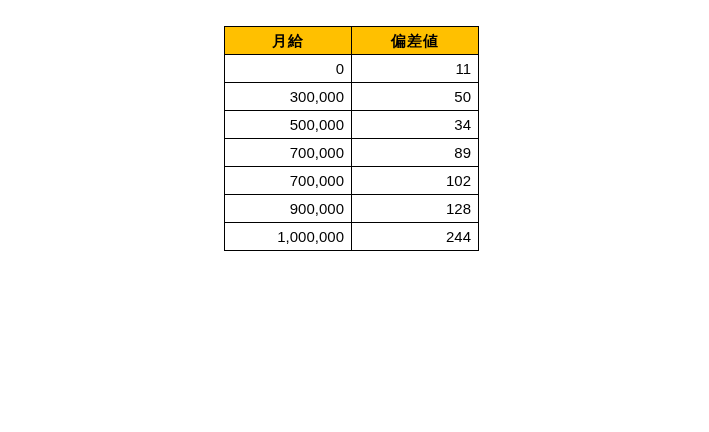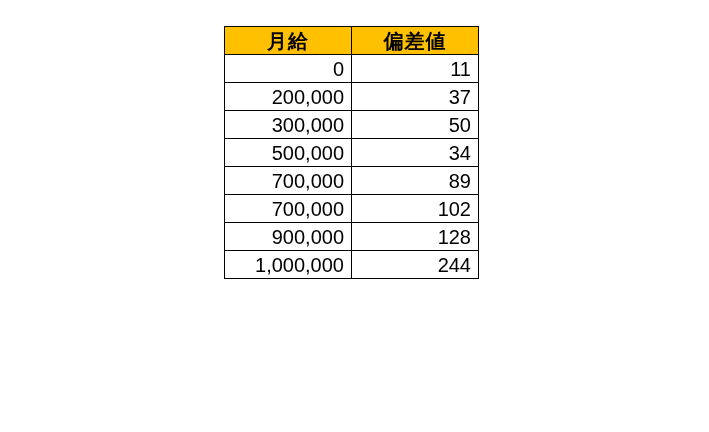--- a/index.html
+++ b/index.html
@@ -25,21 +25,21 @@
   }
   table.data-table {
     border-collapse: collapse;
     table-layout: fixed;
   }
   table.data-table th,
   table.data-table td {
     border: 1px solid #000000;
     height: 28px;
     box-sizing: border-box;
-    font-size: 20px;
+    font-size: 15px;
     line-height: 26px;
     padding: 0 7px;
   }
   table.data-table th {
     background: #ffc000;
     color: #000000;
     font-weight: bold;
     text-align: center;
     letter-spacing: 1px;
   }
@@ -67,24 +67,20 @@
           <th>月給</th>
           <th>偏差値</th>
         </tr>
       </thead>
       <tbody>
         <tr>
           <td>0</td>
           <td>11</td>
         </tr>
         <tr>
-          <td>200,000</td>
-          <td>37</td>
-        </tr>
-        <tr>
           <td>300,000</td>
           <td>50</td>
         </tr>
         <tr>
           <td>500,000</td>
           <td>34</td>
         </tr>
         <tr>
           <td>700,000</td>
           <td>89</td>

